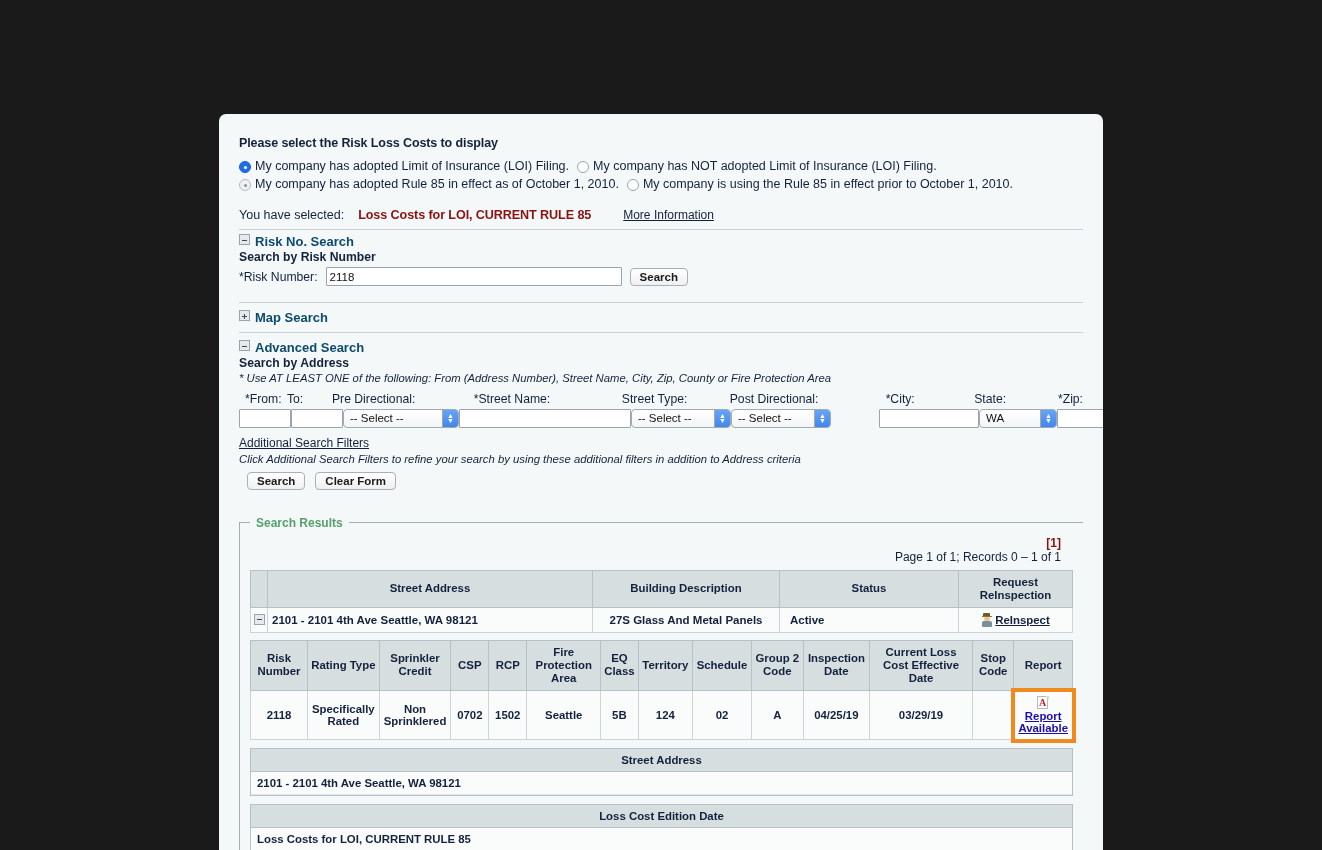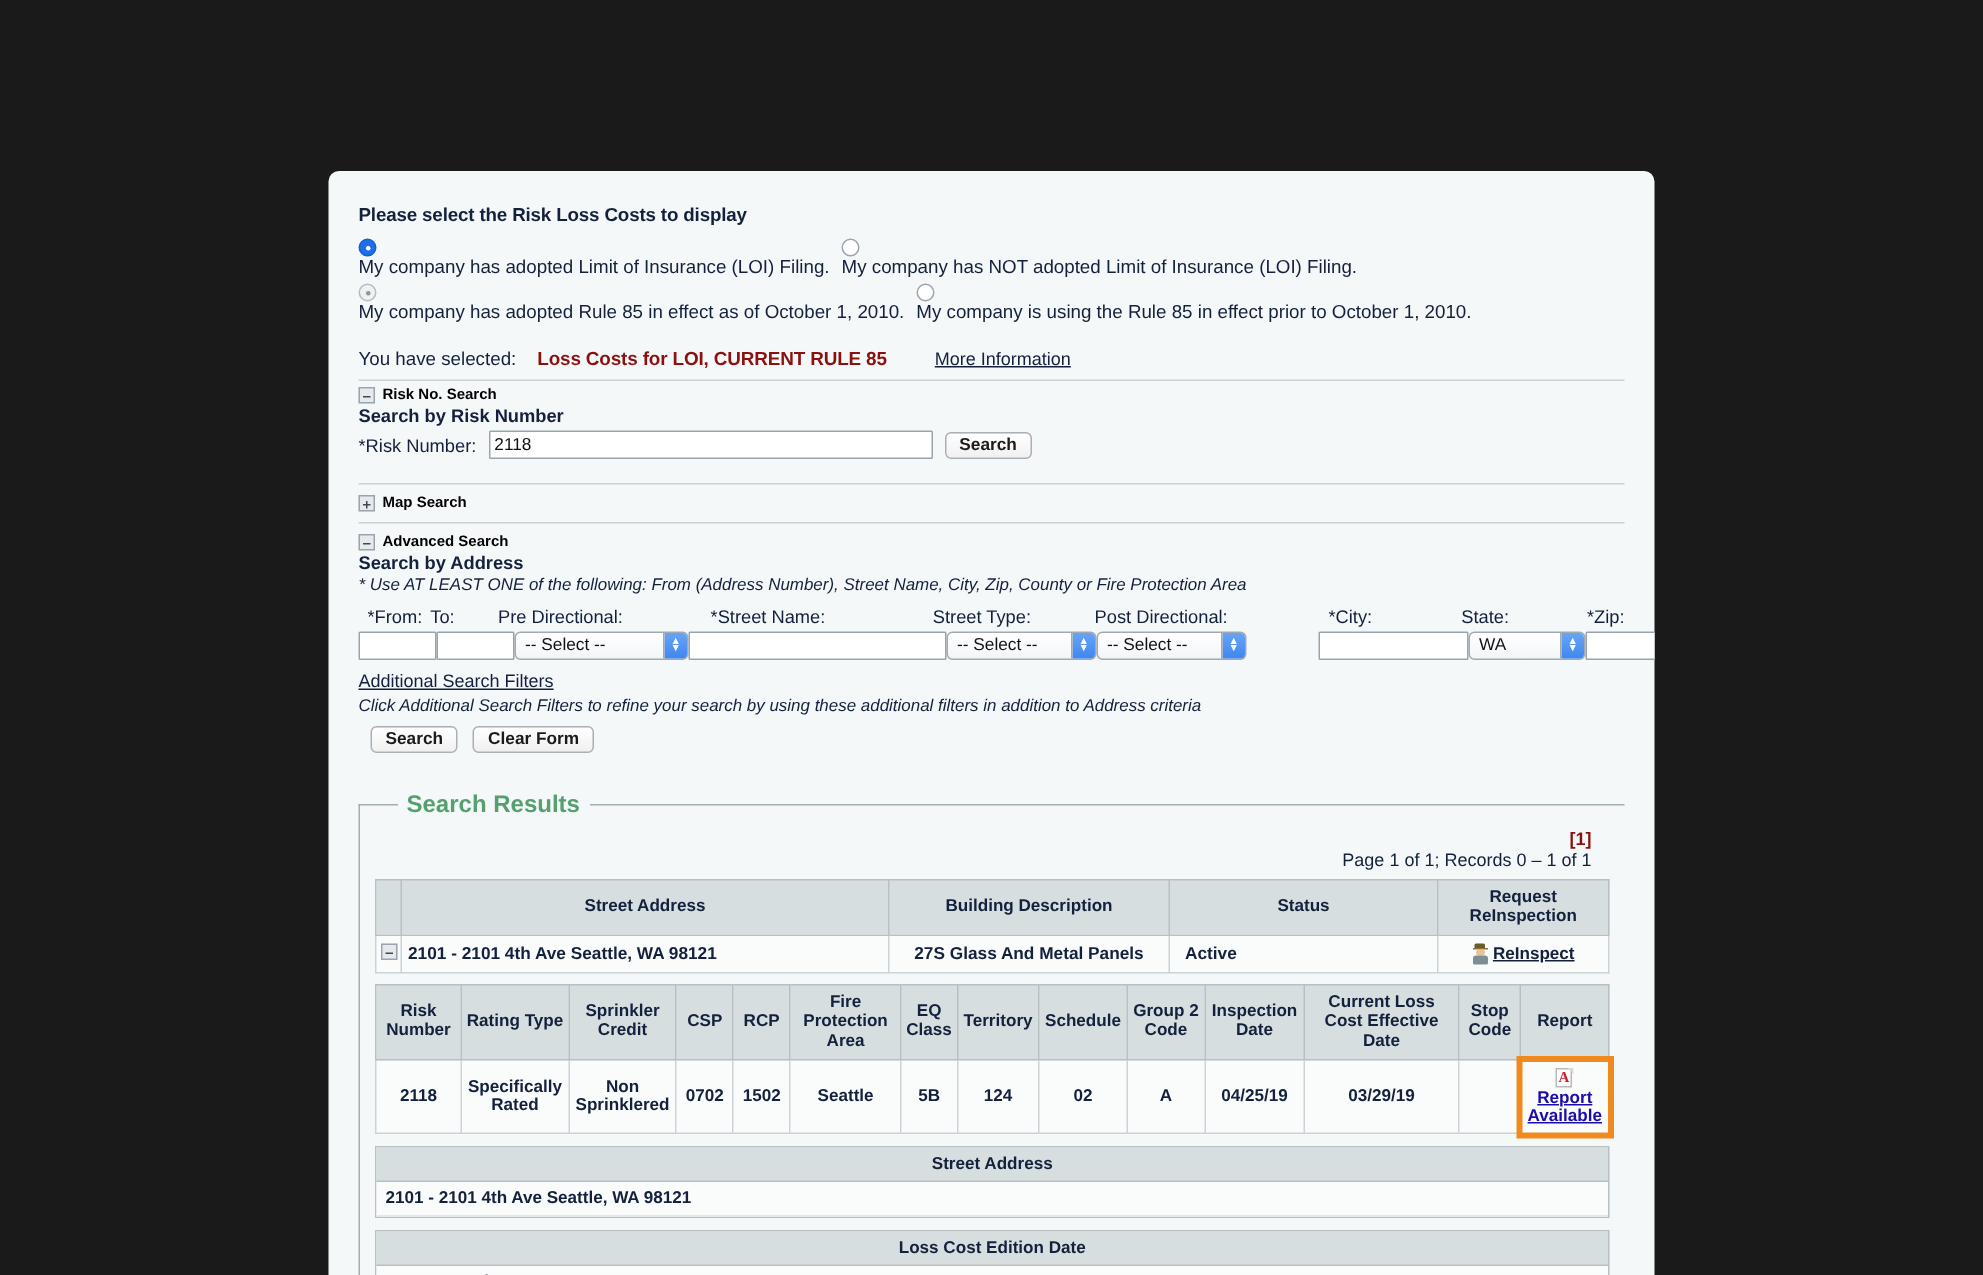--- a/index.html
+++ b/index.html
@@ -17,21 +17,21 @@
   }
   .inner{padding:22px 20px 0 20px;}
 
   .title{
     font-size:12.5px;font-weight:bold;color:#14213d;margin:0 0 9px 0;
     letter-spacing:-0.1px;
   }
 
   
   .radio-row{display:flex;align-items:center;font-size:12.5px;color:#14213d;margin-bottom:4px;}
-  .radio-row .opt{display:flex;align-items:flex-start;margin-right:8px;white-space:nowrap;flex-direction:column;}
+  .radio-row .opt{display:flex;align-items:flex-end;margin-right:8px;white-space:nowrap;}
   .radio{
     width:12px;height:12px;border-radius:50%;
     border:1px solid #9aa4b0;background:#fff;
     display:inline-block;margin-right:4px;flex:none;position:relative;
     box-sizing:border-box;
   }
   .radio.on{background:#1e6fe8;border-color:#1461cf;}
   .radio.on::after{
     content:"";position:absolute;left:3.5px;top:3.5px;width:3px;height:3px;
     border-radius:50%;background:#fff;
@@ -55,21 +55,21 @@
     width:11px;height:11px;border:1px solid #9aa4b0;background:#e7eaec;
     display:inline-block;position:relative;margin-right:5px;vertical-align:-1px;
     box-sizing:border-box;flex:none;
   }
   .expander::before{
     content:"";position:absolute;left:2px;top:4.5px;width:5px;height:1px;background:#41494f;
   }
   .expander.plus::after{
     content:"";position:absolute;left:4px;top:2.5px;width:1px;height:5px;background:#41494f;
   }
-  .sec-head{display:flex;align-items:flex-start;font-size:10px;font-weight:bold;color:#000000;margin:4px 0 1px 0;}
+  .sec-head{display:flex;align-items:flex-start;font-size:13px;font-weight:bold;color:#0c4a6e;margin:4px 0 1px 0;}
   .sub-head{font-size:12.2px;font-weight:bold;color:#14213d;margin:1px 0 2px 0;}
   .note{font-size:11.3px;font-style:italic;color:#14213d;margin:0 0 1px 0;}
 
   
   .txt{
     border:1px solid #9aa4b0;background:#fff;height:15px;font-size:11.5px;
     font-family:"Liberation Sans", sans-serif;color:#111;padding:1px 3px;
     box-sizing:content-box;border-radius:1px;
   }
   .btn{
@@ -111,21 +111,21 @@
   }
 
   .link{color:#14213d;text-decoration:underline;font-size:12px;cursor:pointer;}
 
   
   .results{
     margin:26px 0 0 0;border:1px solid #9fb0a8;border-right:none;border-bottom:none;
     padding:4px 10px 0 10px;position:relative;
   }
   .results legend{
-    color:#55a06e;font-weight:bold;font-size:16px;padding:0 6px;margin-left:15px;
+    color:#55a06e;font-weight:bold;font-size:12px;padding:0 6px;margin-left:0;
   }
   .pager{text-align:right;font-size:12px;color:#14213d;padding:2px 12px 6px 0;}
   .pager .pg-idx{color:#8b1111;font-weight:bold;display:block;cursor:pointer;}
 
   
   table{border-collapse:collapse;width:100%;}
   .tbl{border:1px solid #b7c0c5;background:#fafcfc;}
   .tbl th{
     background:#d6dedf;color:#14213d;font-size:11.4px;font-weight:bold;
     border:1px solid #b7c0c5;padding:5px 3px;text-align:center;line-height:1.15;

